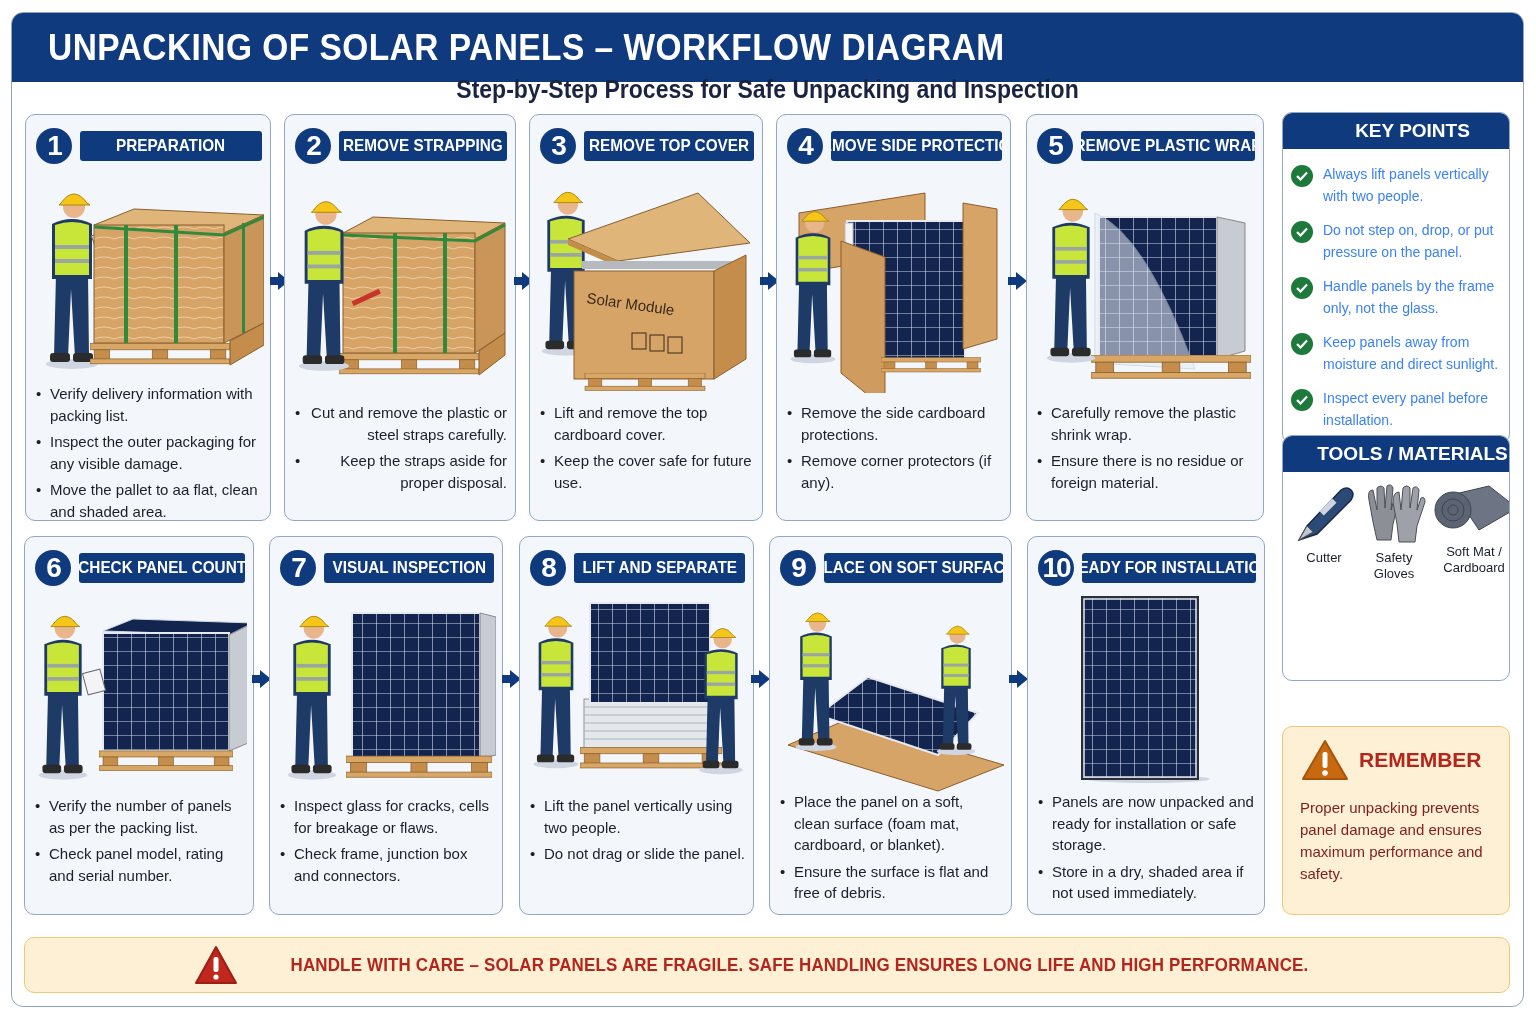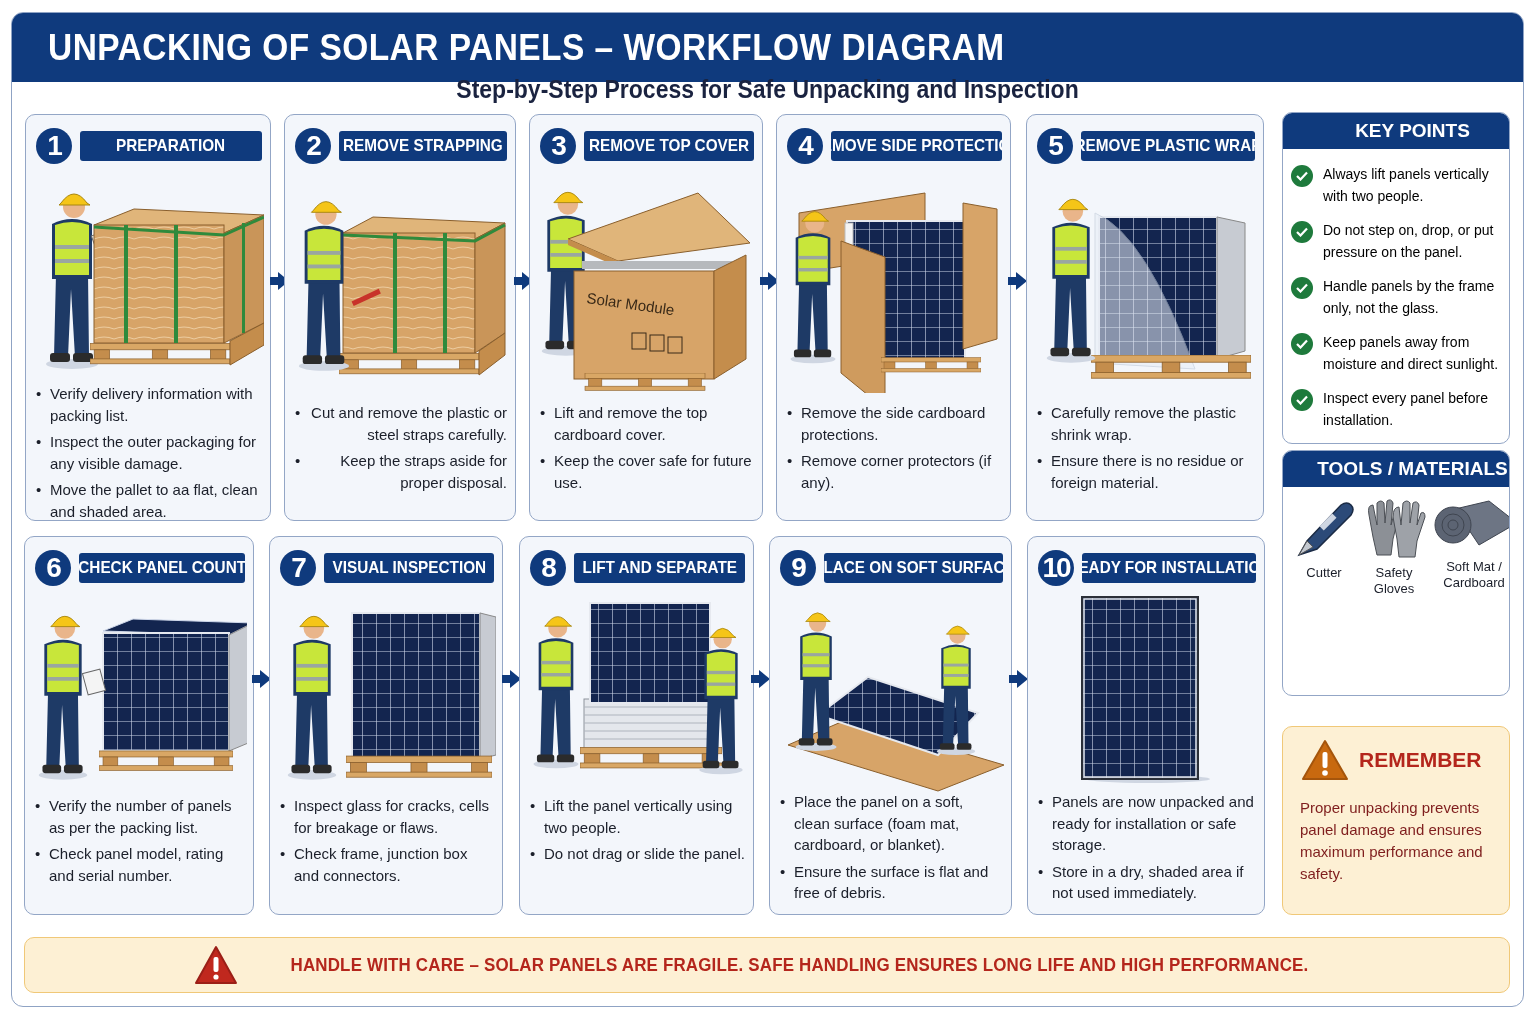--- a/index.html
+++ b/index.html
@@ -60,21 +60,21 @@
   .side-box { position: absolute; border: 1.5px solid #93a6c6; border-radius: 10px; overflow: hidden; background: #fff; }
   .side-head {
     height: 36px; background: #0f3a7d; color: #fff; font-weight: 700; font-size: 19px;
     display: flex; align-items: center; justify-content: center; padding-left: 33px;
   }
   .kp-item { display: flex; align-items: flex-start; padding: 0 8px 0 8px; margin-top: 12px; }
   .check {
     width: 22px; height: 22px; border-radius: 50%; background: #1e7a3c; flex: 0 0 auto;
     display: flex; align-items: center; justify-content: center; margin-top: 2px;
   }
-  .kp-text { margin-left: 10px; font-size: 14px; line-height: 22px; color: #000000; }
+  .kp-text { margin-left: 10px; font-size: 14px; line-height: 22px; color: #3b82f6; }
 
   .tools-grid { display: grid; grid-template-columns: 1fr 1fr 1fr 1fr; padding: 8px 6px 0 6px; row-gap: 6px; }
   .tool { display: flex; flex-direction: column; align-items: center; text-align: center; }
   .tool-label { font-size: 13px; line-height: 16px; color: #1b1f2a; margin-top: 4px; }
 
   .remember {
     position: absolute; border: 1.5px solid #f0c878; border-radius: 10px; background: #fdf0d4;
   }
   .remember-title { font-size: 21px; font-weight: 700; color: #b4261c; }
   .remember-text { font-size: 15px; line-height: 22px; color: #7f1d1d; }
@@ -413,21 +413,21 @@
       <span class="check">
           <svg width="12" height="10" viewBox="0 0 12 10">
             <path d="M1 5 L4.5 8.5 L11 1.5" stroke="#fff" stroke-width="2.2" fill="none"></path>
           </svg>
         </span>
       <span class="kp-text">Inspect every panel before installation.</span>
     </div>
   </div>
 </div>
 
-<div class="side-box" style="left:1282px;top:450px;width:228px;height:246px;">
+<div class="side-box" style="left:1282px;top:435px;width:228px;height:246px;">
   <div class="side-head">TOOLS / MATERIALS</div>
   <div class="tools-grid">
     <div class="tool">
       <svg width="70" height="66" viewBox="0 0 70 66">
         <path d="M10 60 L18 46 L52 10 Q58 6 62 10 Q66 14 62 20 L28 54 Z" fill="#2c4a78" stroke="#1b2b45" stroke-width="1.5"></path>
         <rect x="30" y="24" width="18" height="6" fill="#cfd6e2" transform="rotate(-45 39 27)"></rect>
         <path d="M10 60 L18 46 L24 52 Z" fill="#c3c8d0" stroke="#555"></path>
       </svg>
       <span class="tool-label">Cutter</span>
     </div>

